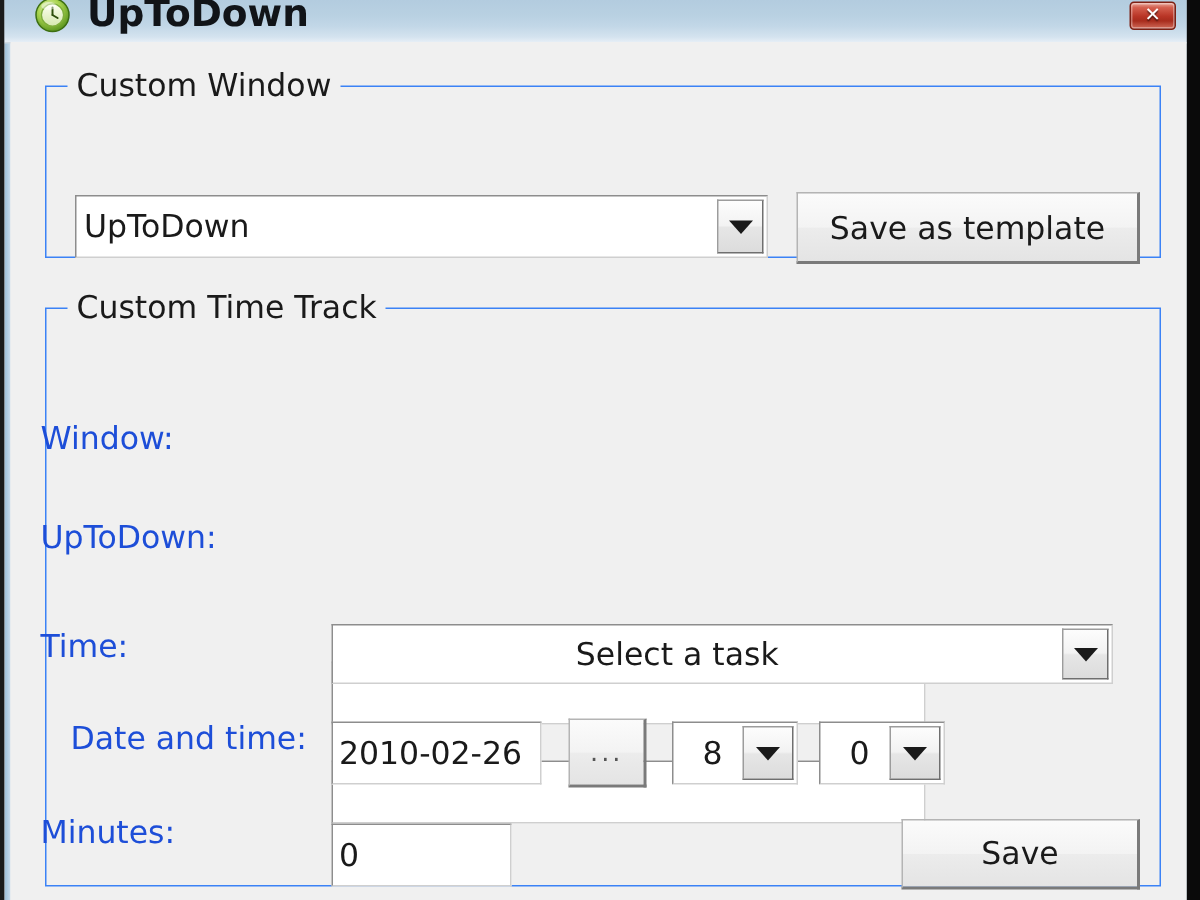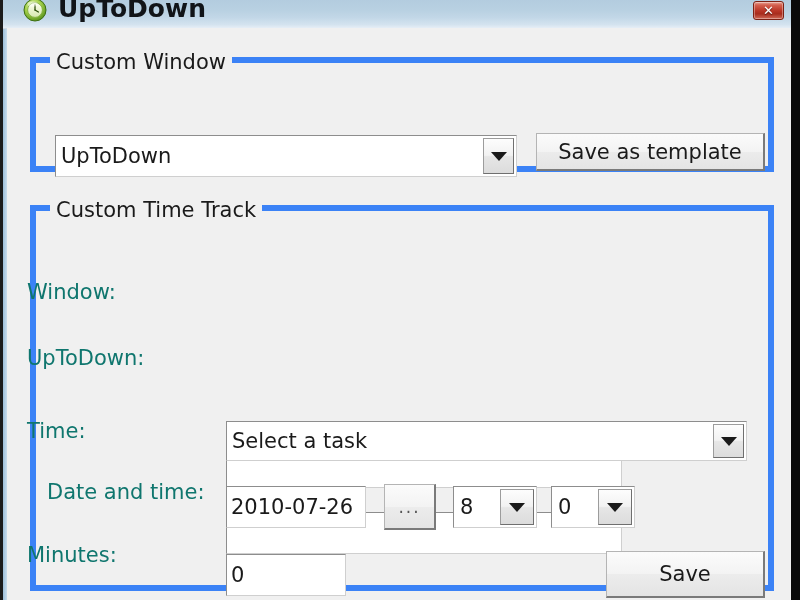--- a/index.html
+++ b/index.html
@@ -96,21 +96,21 @@
     left: 4px;
     top: 28px;
     width: 787px;
     height: 572px;
     background: #f0f0f0;
   }
 
   
   .groupbox {
     position: absolute;
-    border: 6px solid #3b82f6;
+    border: 1px solid #3b82f6;
     background: transparent;
     box-sizing: border-box;
   }
   .groupbox-label {
     position: absolute;
     top: -13px;
     left: 14px;
     background: #f0f0f0;
     padding: 0 6px;
     font-size: 21px;
@@ -123,27 +123,28 @@
     left: 21px;
     top: 29px;
     width: 744px;
     height: 115px;
   }
   #groupbox-custom-time-track {
     left: 21px;
     top: 177px;
     width: 744px;
     height: 386px;
+    text-align: center;
   }
 
   
   .field-label {
     position: absolute;
     font-size: 21px;
-    color: #0f766e;
+    color: #1d4ed8;
     white-space: nowrap;
     font-family: "DejaVu Sans", "Liberation Sans", sans-serif;
   }
 
   .textbox {
     position: absolute;
     box-sizing: border-box;
     background: #ffffff;
     border: 1px solid #cfcfcf;
     border-top: 1px solid #8d8d8d;
@@ -209,21 +210,21 @@
     align-items: center;
     justify-content: center;
     font-size: 21px;
     color: #1a1a1a;
     white-space: nowrap;
     font-family: "DejaVu Sans", "Liberation Sans", sans-serif;
   }
 
   
   #template-combobox { left: 19px; top: 72px; width: 462px; height: 42px; }
-  #save-as-template-button { left: 500px; top: 70px; width: 229px; height: 38px; }
+  #save-as-template-button { left: 500px; top: 70px; width: 229px; height: 48px; }
 
   #window-label   { left: 20px; top: 252px; }
   #window-input   { left: 190px; top: 235px; width: 396px; height: 42px; }
 
   #process-label  { left: 20px; top: 318px; }
   #process-input  { left: 190px; top: 301px; width: 396px; height: 42px; }
 
   #task-label     { left: 20px; top: 391px; }
   #task-combobox  { left: 190px; top: 210px; width: 521px; height: 40px; gap: 32px; }
 
@@ -300,21 +301,21 @@
 
       <div class="textbox" id="process-input"></div>
 
       <div class="combobox" id="task-combobox">
         <span class="combo-value">Select a task</span>
         <span class="combo-arrow-btn">
           <span class="combo-arrow-glyph"></span>
         </span>
       </div>
 
-      <div class="textbox" id="date-input">2010-07-26</div>
+      <div class="textbox" id="date-input">2010-02-26</div>
 
       <div class="pushbutton" id="date-picker-button">...</div>
 
       <div class="combobox small-combo" id="hour-combobox">
         <span class="combo-value">8</span>
         <span class="combo-arrow-btn">
           <span class="combo-arrow-glyph"></span>
         </span>
       </div>
 

